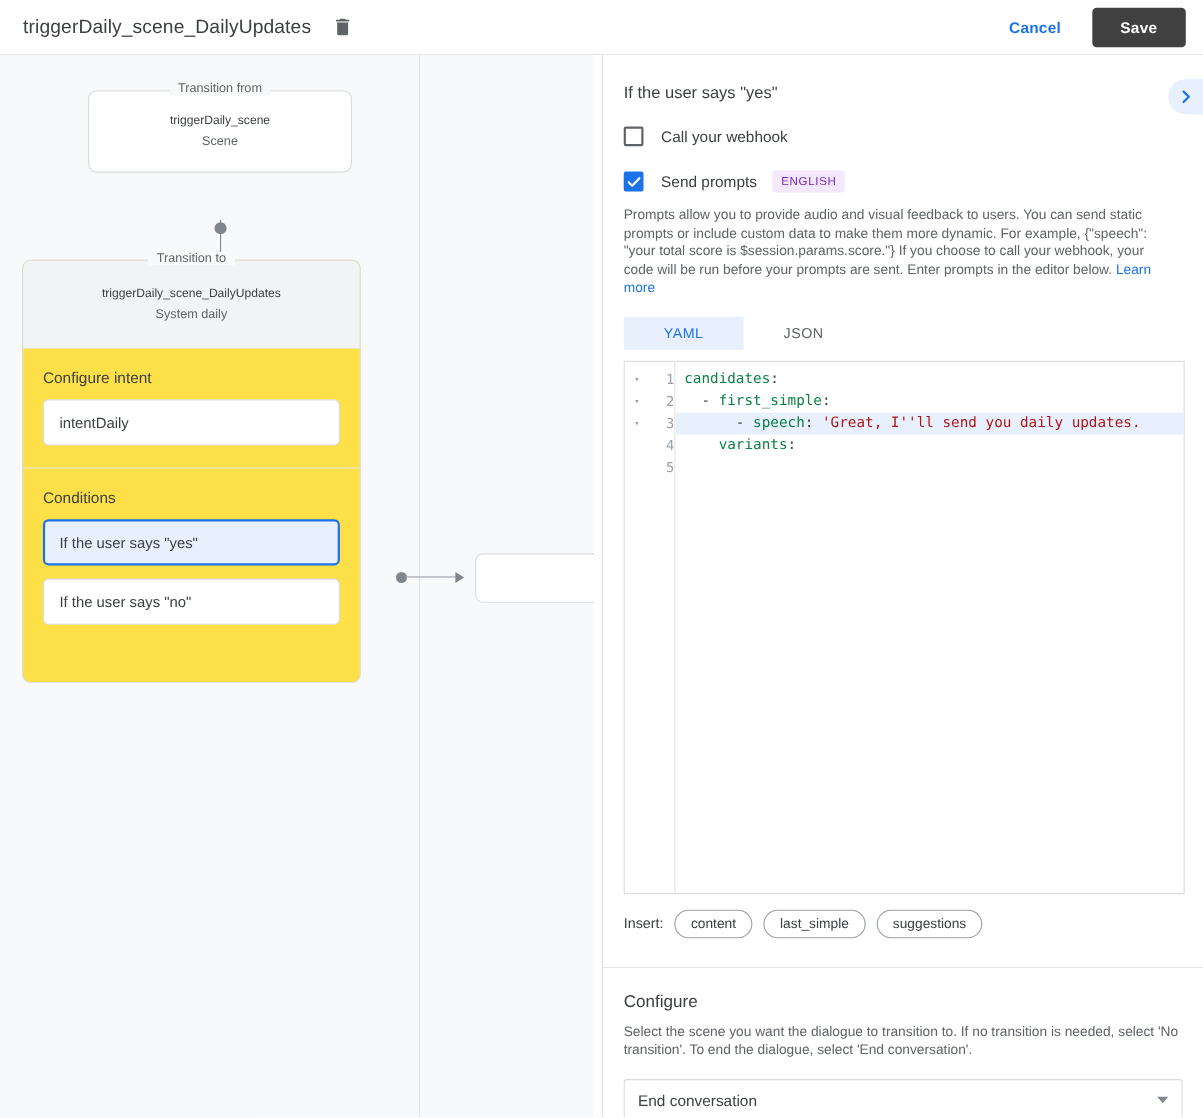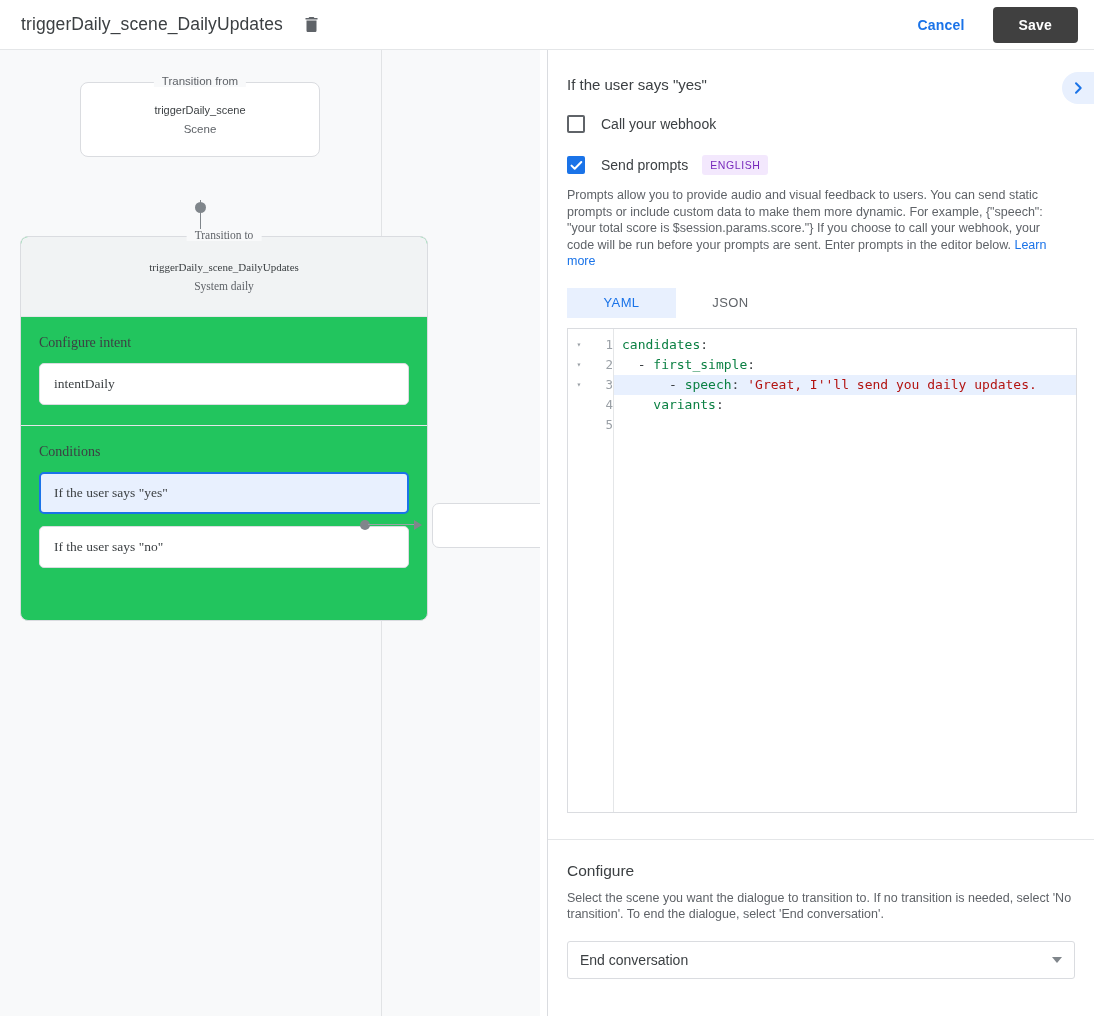--- a/index.html
+++ b/index.html
@@ -64,21 +64,21 @@
     position: absolute; left: 195px; top: 152px; width: 11px; height: 11px;
     border-radius: 50%; background: #80868b;
   }
   .arrow-head {
     position: absolute; left: 195px; top: 206px;
     width: 0; height: 0; border-left: 5.5px solid transparent; border-right: 5.5px solid transparent;
     border-top: 8px solid #80868b;
   }
 
   .node-to {
-    left: 20px; top: 186px; width: 408px; height: 385px; background: #22c55e; padding: 0; font-family: Liberation Serif, serif;
+    left: 20px; top: 186px; width: 308px; height: 385px; background: #fde047; padding: 0;
   }
   .node-to .legend { background: #f8f9fa; }
   .node-to-head {
     background: #f1f3f4; border-radius: 7px 7px 0 0; height: 80px;
     display: flex; flex-direction: column; align-items: center; justify-content: center;
     border-bottom: 1px solid #e4e6e8;
   }
   .section { padding: 18px 18px 20px 18px; }
   .section + .section { border-top: 1px solid #e4e6e8; }
   .section-label { font-size: 14px; color: #3c4043; margin-bottom: 12px; }
@@ -311,20 +311,26 @@
       </div>
       <div class="code-col" id="code-col">
           <div class="code-line"><span class="k">candidates</span><span class="p">:</span></div>
           <div class="code-line">  - <span class="k">first_simple</span><span class="p">:</span></div>
           <div class="code-line active">      - <span class="k">speech</span><span class="p">: </span><span class="s">'Great, I''ll send you daily updates.</span></div>
           <div class="code-line">    <span class="k">variants</span><span class="p">:</span></div>
           <div class="code-line"></div>
         </div>
     </div>
 
+    <div class="insert-row">
+      <div class="insert-label">Insert:</div>
+      <button class="chip">content</button>
+      <button class="chip">last_simple</button>
+      <button class="chip">suggestions</button>
+    </div>
 
     <div class="panel-sep"></div>
 
     <div class="trans-sec">
       <div class="trans-title">Configure</div>
       <div class="trans-desc">Select the scene you want the dialogue to transition to. If no transition is needed, select 'No transition'. To end the dialogue, select 'End conversation'.</div>
       <div class="select">
         <span>End conversation</span>
         <span class="select-arrow"></span>
       </div>

